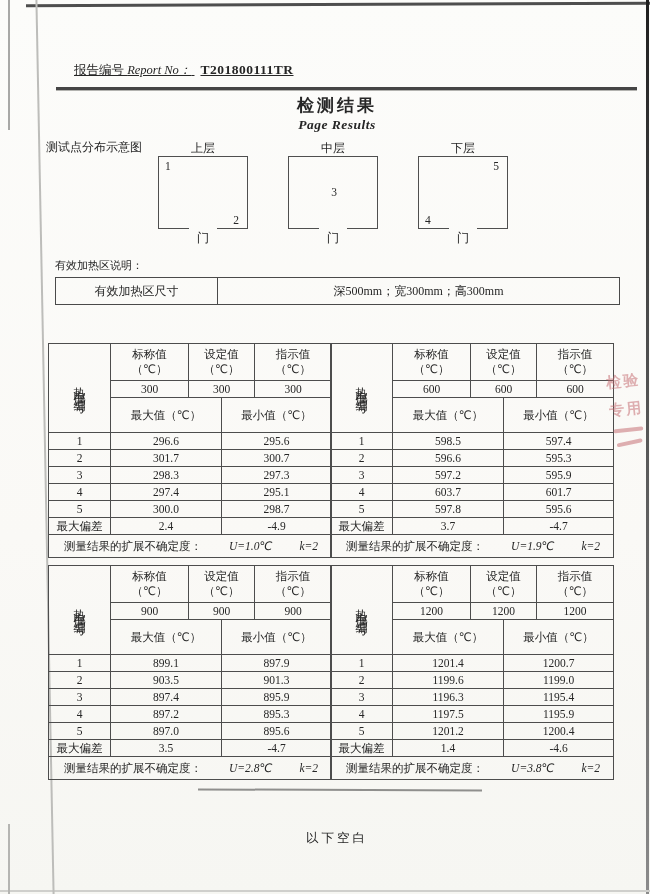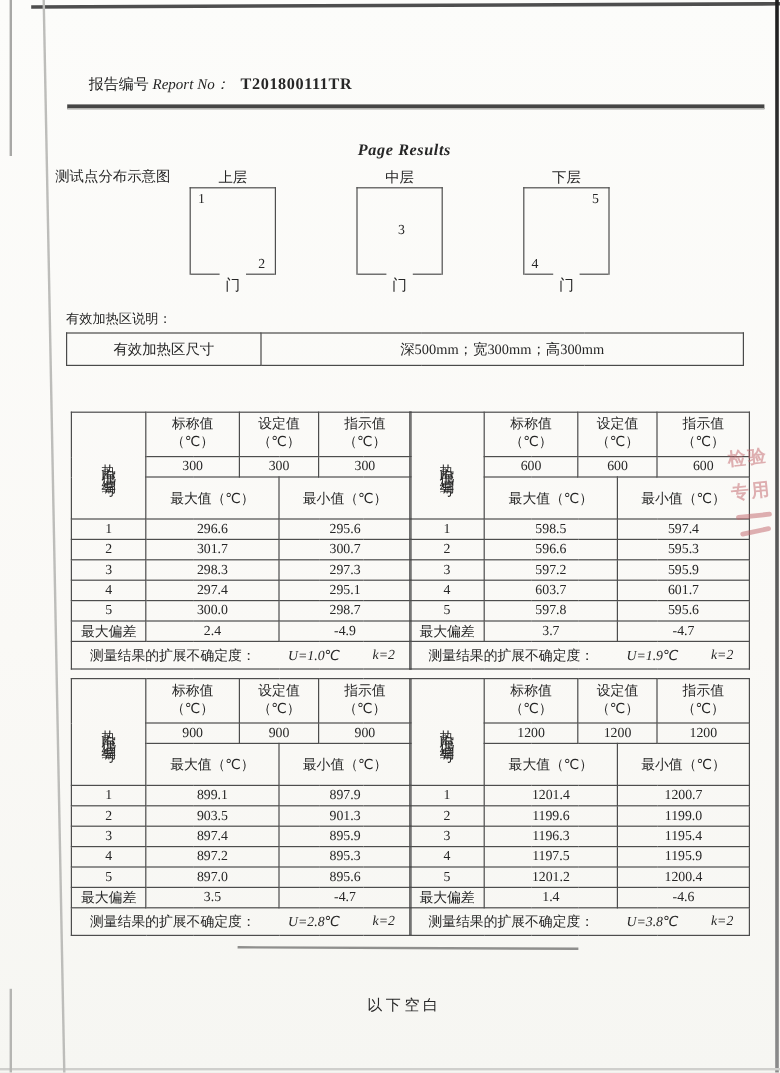--- a/index.html
+++ b/index.html
@@ -10,54 +10,54 @@
   .edge-top{position:absolute;top:3px;left:26px;right:0;height:3px;background:#4e4e4e;transform:rotate(-0.25deg);}
   .edge-right{position:absolute;top:0;right:1px;width:3px;height:100%;
               background:linear-gradient(#1e1e1e,#4a4a4a 35%,#6f6f6f 75%,#8b8b8b);}
   .edge-bottom{position:absolute;left:0;right:0;bottom:2px;height:2px;background:#cfcfcc;}
   .edge-left-a{position:absolute;left:8px;top:0;width:2px;height:130px;background:#a8a8a6;}
   .edge-left-b{position:absolute;left:8px;bottom:0;width:2px;height:70px;background:#b5b5b2;}
   .fold-line{position:absolute;left:44px;top:-6px;width:1.5px;height:906px;background:#bdbdba;transform:rotate(-1.1deg);}
   .under-rule{position:absolute;left:198px;top:789px;width:284px;height:1.5px;background:#8f8f8d;transform:rotate(0.25deg);}
 
   
-  .report-line{position:absolute;left:74px;top:62px;font-size:12.5px;white-space:nowrap;}
+  .report-line{position:absolute;left:74px;top:62px;font-size:12.5px;white-space:nowrap;text-decoration:underline;}
   .report-line .en{font-style:italic;}
   .report-line .no{font-weight:bold;font-size:13.5px;letter-spacing:0.5px;margin-left:6px;}
   .page-info{position:absolute;left:420px;top:63px;font-size:12.5px;white-space:nowrap;}
   .page-info .n{font-weight:bold;padding:0 4px;}
   .page-info .en{font-style:italic;padding-left:4px;}
   .divider{position:absolute;left:56px;top:87px;width:581px;height:3px;background:#454545;border-bottom:1px solid #b3b3b0;}
 
   .doc-title{position:absolute;left:55px;top:94px;width:564px;text-align:center;
              font-size:17px;font-weight:bold;letter-spacing:3px;}
   .doc-subtitle{position:absolute;left:55px;top:117px;width:564px;text-align:center;
                 font-size:13.5px;font-weight:bold;font-style:italic;letter-spacing:0.5px;}
 
   
   .diagram-caption{position:absolute;left:46px;top:139px;font-size:12px;}
   .diagram{position:absolute;left:158px;top:140px;width:350px;display:flex;justify-content:space-between;}
-  .layer{width:72px;text-align:center;}
+  .layer{width:90px;text-align:center;}
   .layer-label{font-size:12px;height:16px;line-height:16px;}
   .box{position:relative;height:72px;border:1px solid #4f4f4f;border-bottom:none;background:transparent;}
   .bseg-l,.bseg-r{position:absolute;bottom:0;height:0;border-bottom:1px solid #4f4f4f;width:34%;}
   .bseg-l{left:0;} .bseg-r{right:0;}
   .pt{position:absolute;font-size:11.5px;line-height:12px;}
   .pt.tl{top:3px;left:6px;} .pt.br{bottom:3px;right:8px;}
   .pt.c{top:40%;left:48%;} .pt.bl{bottom:3px;left:6px;} .pt.tr{top:3px;right:8px;}
   .door{font-size:12.5px;margin-top:3px;line-height:13px;}
 
   
   .heating-caption{position:absolute;left:55px;top:258px;font-size:11px;}
   .hz-table{position:absolute;left:55px;top:277px;border-collapse:collapse;table-layout:fixed;width:564px;}
   .hz-table td{border:1px solid #4a4a4a;text-align:center;font-size:12px;height:26px;padding:0 2px;}
   .hz-table{border:1.5px solid #424242;}
 
   
-  .tc-wrap{position:absolute;left:59px;display:flex;}
+  .tc-wrap{position:absolute;left:48px;display:flex;}
   .tc-wrap.t1{top:343px;} .tc-wrap.t2{top:565px;}
   .tc-table{border-collapse:collapse;table-layout:fixed;width:283px;border:1.5px solid #3f3f3f;}
   .tc-table.right{margin-left:-2px;}
   .tc-table td{border:1px solid #4d4d4d;text-align:center;font-size:11.5px;padding:0 1px;}
   .tc-table .pre{white-space:pre-line;line-height:15px;}
   tr.r-head td{height:36px;}
   tr.r-vals td{height:16px;}
   tr.r-maxmin td{height:34px;}
   tr.r-data td{height:16px;}
   tr.r-dev td{height:16px;}
@@ -90,20 +90,21 @@
   <div class="fold-line"></div>
   <div class="under-rule"></div>
 
   <div class="report-line">
     <span>报告编号</span>
     <span class="en">Report No：</span>
     <span class="no">T201800111TR</span>
   </div>
   <div class="divider"></div>
 
+  <div class="doc-title">检测结果</div>
   <div class="doc-subtitle">Page Results</div>
 
   <div class="diagram-caption">测试点分布示意图</div>
   <div class="diagram">
     <div class="layer">
       <div class="layer-label">上层</div>
       <div class="box">
         <span class="pt tl">1</span>
         <span class="pt br">2</span>
         <span class="bseg-l"></span>

